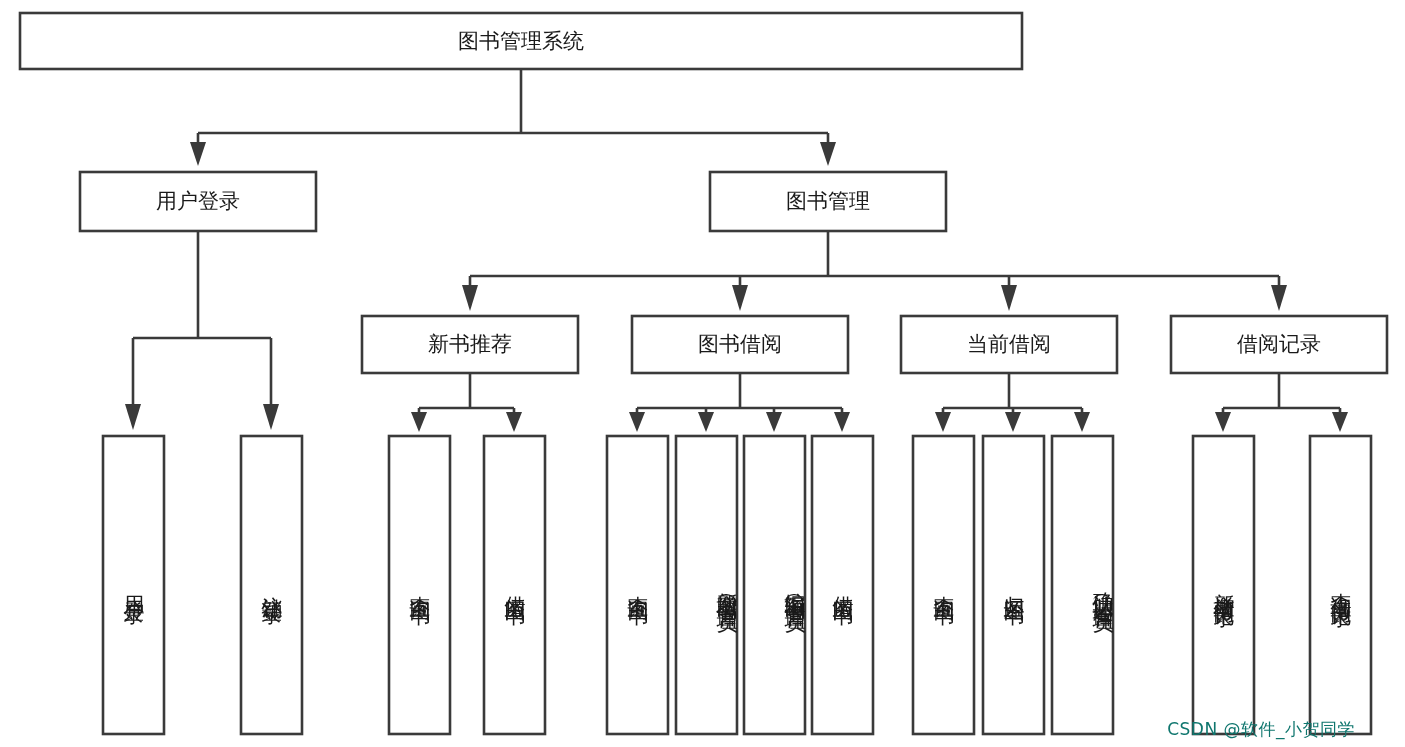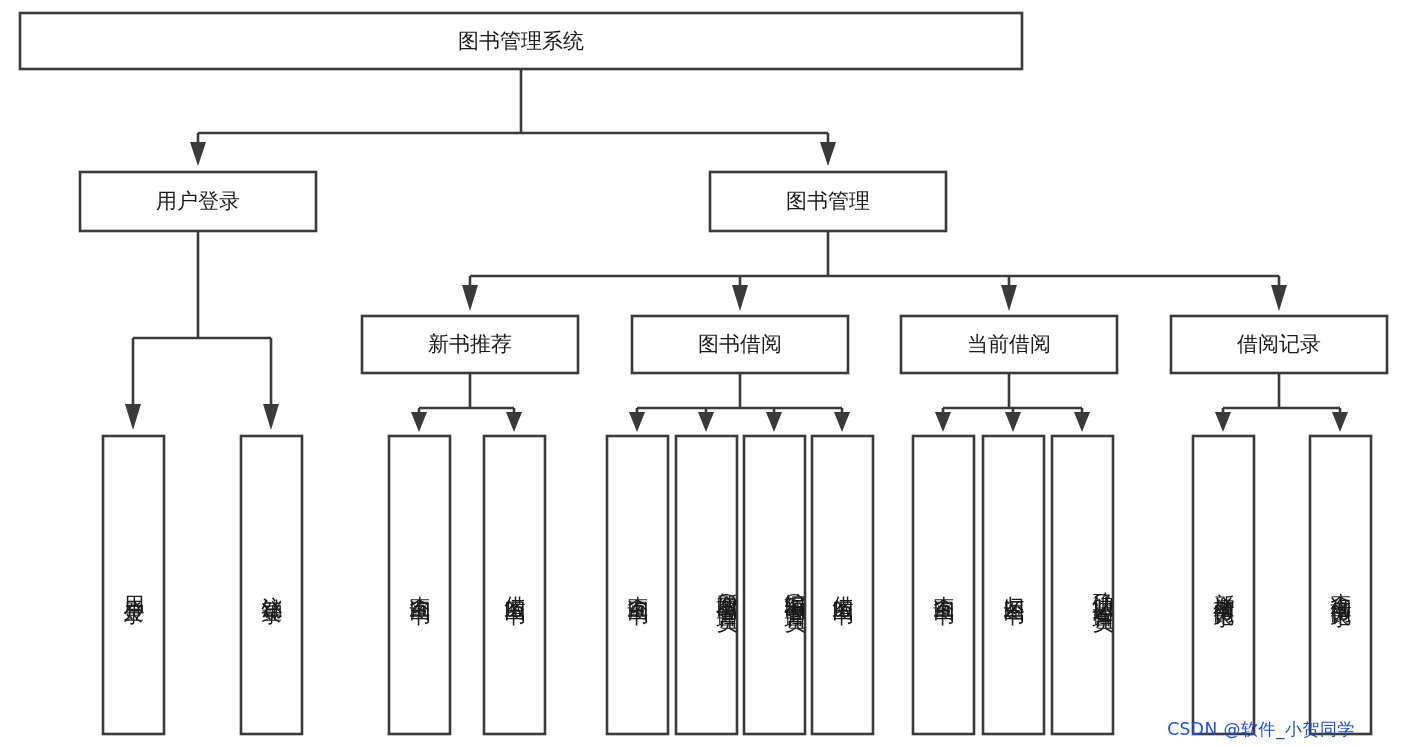--- a/index.html
+++ b/index.html
@@ -62,21 +62,21 @@
     justify-content: center;
     white-space: nowrap;
     pointer-events: none;
   }
   .watermark {
     position: absolute;
     right: 8px;
     bottom: 6px;
     font-family: "DejaVu Sans", "Liberation Sans", sans-serif;
     font-size: 17px;
-    color: #1d4ed8;
+    color: #0f766e;
     letter-spacing: 0.5px;
     white-space: nowrap;
   }
 </style>
 </head>
 <body>
 
 <div id="diagram-root">
 
   <svg class="flow" viewBox="0 0 1405 747">

